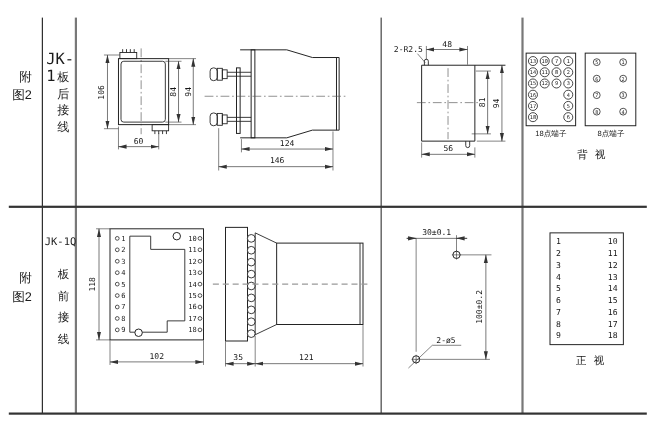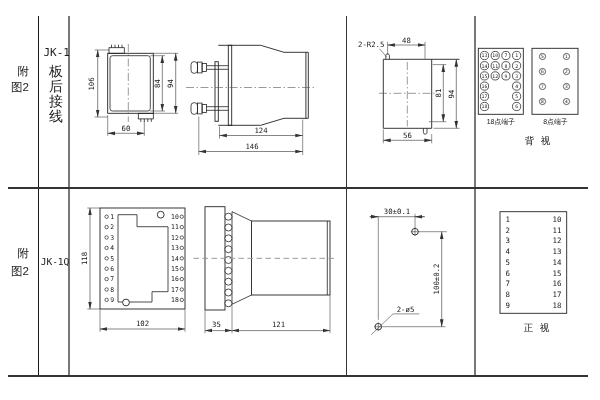--- a/index.html
+++ b/index.html
@@ -342,19 +342,20 @@
   </svg>
 
   <div class="vline" style="left:38px;top:16px;width:1px;height:360px;background:#1a1a1a;"></div>
   <div class="vline vthick" style="left:68px;top:16px;width:2px;height:360px;"></div>
   <div class="vline" style="left:346px;top:16px;width:1px;height:360px;"></div>
   <div class="vline vthick" style="left:474px;top:16px;width:2px;height:360px;"></div>
   <div class="hline" style="left:8px;top:187px;width:580px;height:1.5px;"></div>
   <div class="hline" style="left:8px;top:375px;width:580px;height:2px;"></div>
 
   <div class="stack" style="left:11px;top:63px;width:18px;font-size:11.5px;line-height:16px;">附图2</div>
-  <div class="model" style="left:42px;top:46px;width:28px;font-size:11px;text-align:right;">JK-1</div>
-  <div class="stack" style="left:48px;top:64px;width:15px;font-size:14px;line-height:15px;">板后接线</div>
+  <div class="model" style="left:42px;top:46px;width:28px;font-size:14px;text-align:left;">JK-1</div>
+  <div class="stack" style="left:48px;top:64px;width:15px;font-size:11px;line-height:15px;">板后接线</div>
 
   <div class="stack" style="left:11px;top:245px;width:18px;font-size:11.5px;line-height:17.5px;">附图2</div>
-  <div class="model" style="left:39px;top:215px;width:32px;font-size:9.5px;text-align:center;margin-top:41px;">JK-1Q</div>
+  <div class="model" style="left:39px;top:215px;width:32px;font-size:9.5px;text-align:center;">JK-1Q</div>
+  <div class="stack" style="left:48px;top:241px;width:15px;font-size:10.5px;line-height:19.5px;">板前接线</div>
 
 </div>
 
 </body></html>

